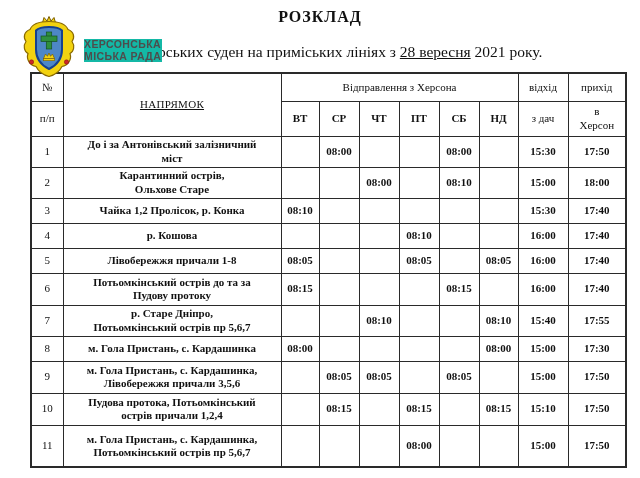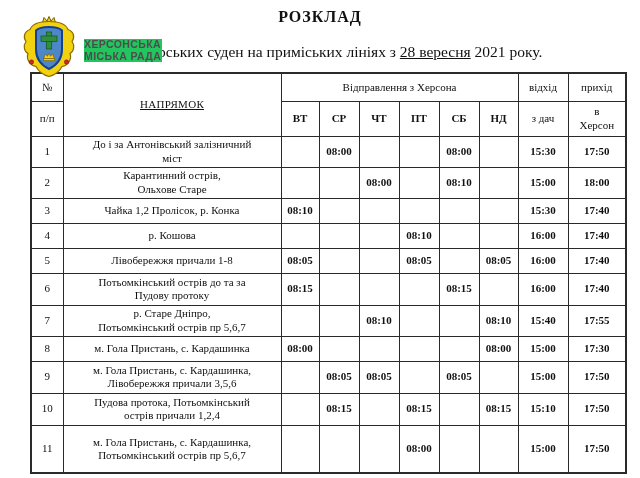--- a/index.html
+++ b/index.html
@@ -15,21 +15,21 @@
     position: absolute; top: 8px; left: 0; right: 0;
     text-align: center;
     font-size: 16px; font-weight: 600; letter-spacing: 1px;
   }
   .emblem {
     position: absolute; left: 22px; top: 15px;
     width: 54px; height: 63px; z-index: 4;
   }
   .org-text {
     position: absolute; left: 84px; top: 39px; z-index: 3;
-    background: #22c55e;
+    background: #14b8a6;
     font-family: "Liberation Sans", "DejaVu Sans", sans-serif;
     font-weight: bold; font-size: 10.5px; line-height: 1.1;
     letter-spacing: 0.4px; color: #4d4d4d;
     padding-right: 1px;
   }
   .subtitle {
     position: absolute; left: 139px; top: 43px; z-index: 2;
     font-size: 15.5px; white-space: nowrap;
   }
   .subtitle .date { font-weight: normal; text-decoration: underline; }
@@ -49,21 +49,21 @@
   tr.hdr-b { height: 35px; margin-top: 43px; }
   td.h-group { font-size: 12.5px; }
   td.h-plain { font-size: 12px; }
   td.h-small { font-size: 11px; }
   td.h-day  { font-size: 12px; font-weight: bold; }
   td.h-dir  { font-size: 12.5px; letter-spacing: 0.3px; text-decoration: underline; }
   .preline { white-space: pre-line; }
   td.c-num { font-size: 11px; }
   td.c-dir {
     text-align: left; padding-left: 5px; padding-right: 2px;
-    font-weight: normal; font-size: 11.5px; line-height: 1.3;
+    font-weight: bold; font-size: 11.5px; line-height: 1.3;
     white-space: pre-line;
     margin-top: 32px;
   }
   td.c-time, td.c-dep, td.c-arr { font-weight: bold; font-size: 11px; }
 </style>
 </head>
 <body>
 
 <div class="page-title">РОЗКЛАД</div>
 
@@ -240,21 +240,21 @@
 острів причали 1,2,4</td>
         <td class="c-time"></td>
         <td class="c-time">08:15</td>
         <td class="c-time"></td>
         <td class="c-time">08:15</td>
         <td class="c-time"></td>
         <td class="c-time">08:15</td>
         <td class="c-dep">15:10</td>
         <td class="c-arr">17:50</td>
       </tr>
-      <tr style="height: 48px;">
+      <tr style="height: 42px;">
         <td class="c-num">11</td>
         <td class="c-dir">м. Гола Пристань, с. Кардашинка,
 Потьомкінський острів пр 5,6,7</td>
         <td class="c-time"></td>
         <td class="c-time"></td>
         <td class="c-time"></td>
         <td class="c-time">08:00</td>
         <td class="c-time"></td>
         <td class="c-time"></td>
         <td class="c-dep">15:00</td>

